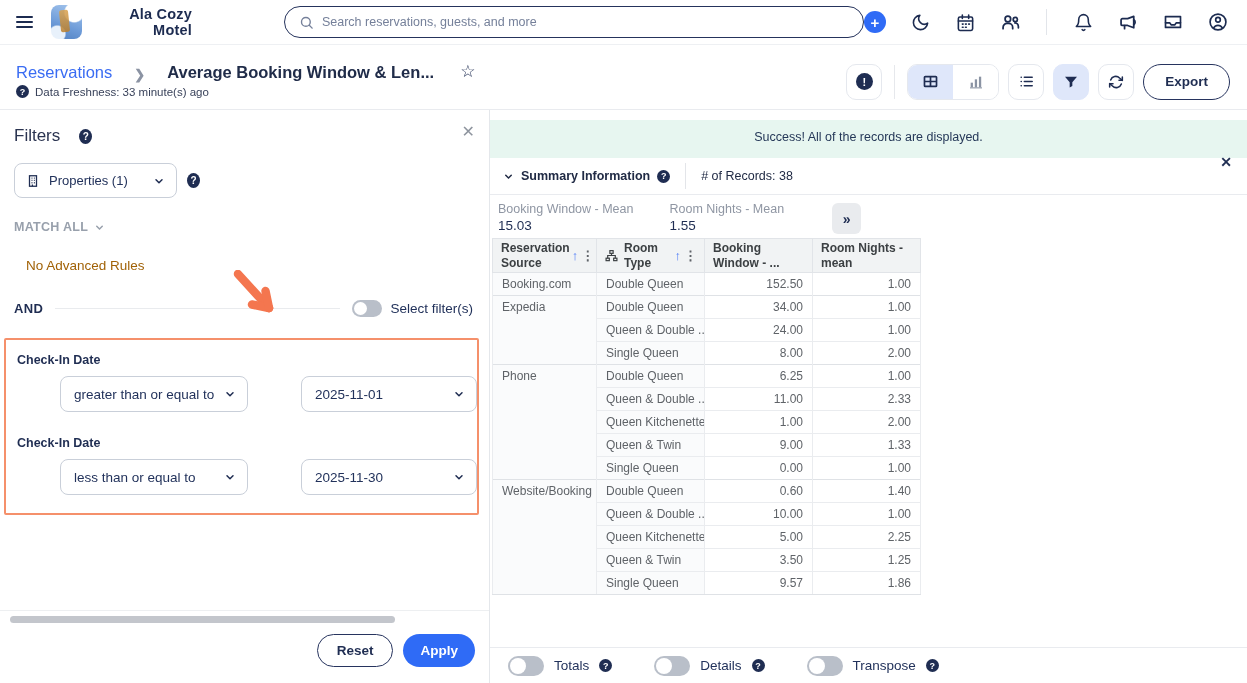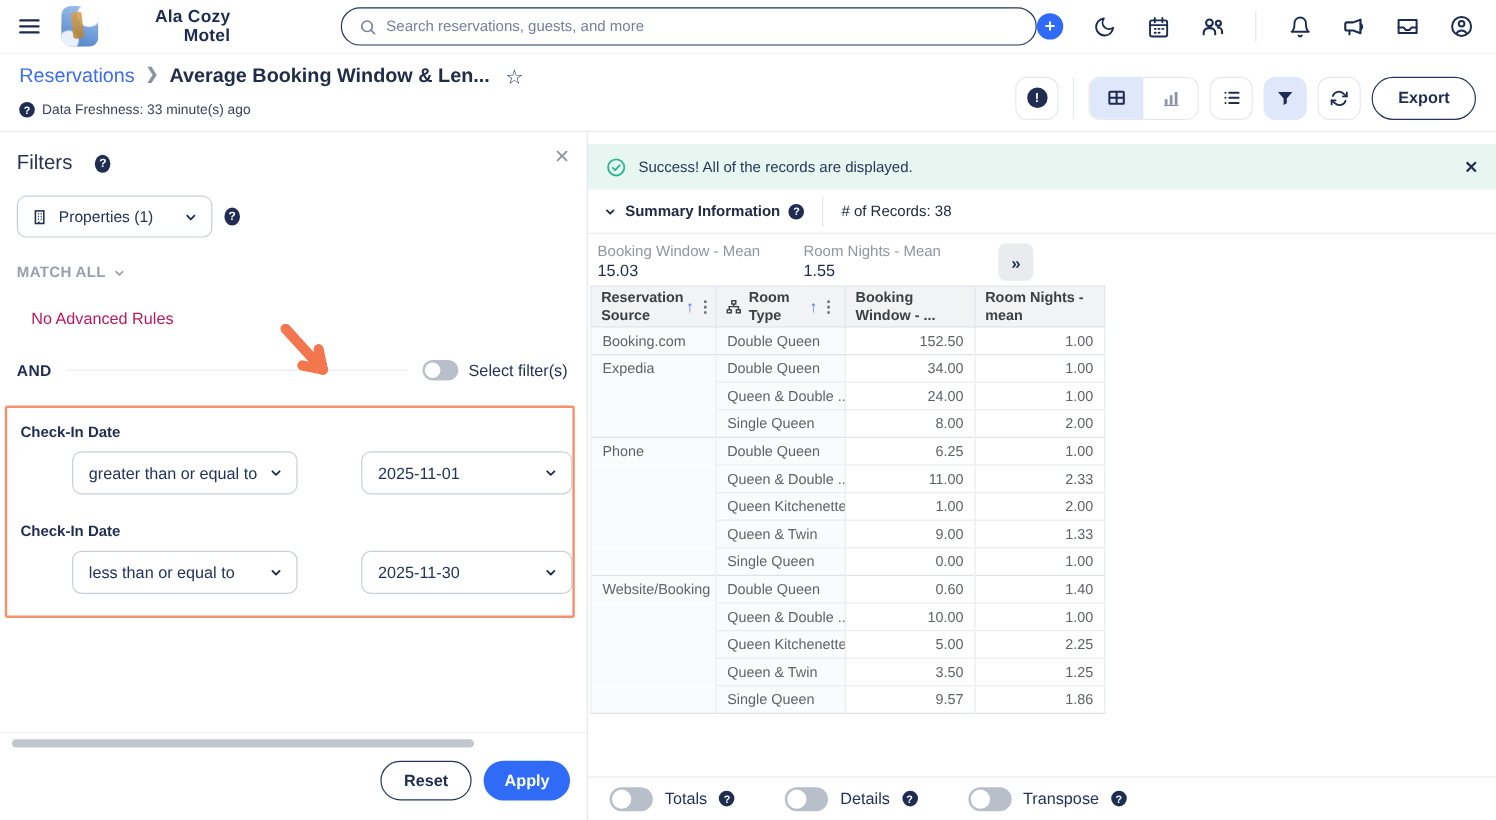--- a/index.html
+++ b/index.html
@@ -28,21 +28,21 @@
   .search input::placeholder { color:#75809a; }
   .top-icons { margin-left:auto; display:flex; align-items:center; gap:23px; }
   .ticon { width:22px; height:22px; display:flex; align-items:center; justify-content:center; cursor:pointer;}
   .plus-circle { width:22px; height:22px; border-radius:50%; background:#2f6bf6; color:#fff;
     display:flex; align-items:center; justify-content:center; font-size:15px; font-weight:bold; line-height:1;}
   .tb-divider { width:1px; height:26px; background:#e2e5ea; margin:0 2px; }
 
   
   .subheader { flex:0 0 65px; display:flex; padding:9px 17px 0 16px; border-bottom:1px solid #e9ebef;}
   .crumb-block {}
-  .crumb-row { display:flex; align-items:flex-start; gap:9px; height:28px;}
+  .crumb-row { display:flex; align-items:flex-end; gap:22px; height:28px;}
   .crumb-link { color:#3a6cf3; font-size:16.5px; cursor:pointer;}
   .crumb-sep { color:#8b93a3; font-size:13px; font-weight:bold;}
   .crumb-current { color:#202c49; font-size:16.5px; font-weight:bold; }
   .star { color:#1f2d52; font-size:17px; margin-left:4px; cursor:pointer;}
   .freshness { display:flex; align-items:center; gap:6px; margin-top:3px; font-size:11.5px; color:#39425a;}
   .qicon { display:inline-flex; width:13px; height:13px; border-radius:50%; background:#1f2d52; color:#fff;
     font-size:9px; font-weight:bold; align-items:center; justify-content:center; flex:0 0 13px;}
   .toolbar { margin-left:auto; display:flex; align-items:center; gap:9px; }
   .tbtn { height:36px; min-width:36px; border:1px solid #e5e8ee; border-radius:10px; background:#fff;
     display:flex; align-items:center; justify-content:center; cursor:pointer;}
@@ -64,21 +64,21 @@
   .fpanel { flex:0 0 409px; border-right:1px solid #e4e7eb; display:flex; flex-direction:column; position:relative; background:#fff;}
   .fp-close { position:absolute; right:14px; top:14px; color:#8e949e; font-size:16px; cursor:pointer; line-height:1;}
   .fp-title-row { margin:16px 16px 0 14px; display:flex; align-items:center; gap:19px;}
   .fp-title { font-size:17px; color:#2a3350; }
   .fp-prop-row { margin:17px 14px 0; display:flex; align-items:center; gap:10px;}
   .prop-select { width:163px; height:35px; border:1px solid #c9cfd9; border-radius:8px; display:flex;
     align-items:center; gap:9px; padding:0 11px; cursor:pointer; background:#fff;}
   .prop-select .lbl { font-size:13px; color:#22325b; flex:1;}
   .match-row { margin:22px 0 0 14px; display:flex; align-items:center; gap:6px; color:#98a0ac;
     font-size:12.5px; font-weight:bold; letter-spacing:.3px; cursor:pointer;}
-  .no-rules { margin:24px 0 0 26px; color:#be185d; font-size:13.5px;}
+  .no-rules { margin:24px 0 0 26px; color:#a16207; font-size:13.5px;}
   .and-row { margin:27px 16px 0 14px; display:flex; align-items:center; gap:8px;}
   .and-lbl { font-size:13px; font-weight:bold; color:#1f2d52; letter-spacing:.3px;}
   .and-line { flex:1; height:1px; background:#e9ebee; margin:0 4px;}
   .toggle { width:30px; height:17px; border-radius:9px; background:#b9bfc9; position:relative; cursor:pointer; flex:0 0 30px;}
   .toggle::after { content:""; position:absolute; left:2px; top:2px; width:13px; height:13px; border-radius:50%; background:#fff;}
   .toggle.lg { width:36px; height:20px; border-radius:10px; flex:0 0 36px;}
   .toggle.lg::after { width:16px; height:16px;}
   .sel-filters-lbl { font-size:13.5px; color:#22325b; }
   .hint-arrow { position:absolute; left:232px; top:160px; width:55px; height:50px; pointer-events:none; z-index:3;}
   .rules-box { margin:21px 10px 0 4px; border:2px solid #f5906b; border-radius:2px; padding:9px 0 18px 10px; background:#fff;}
@@ -93,21 +93,21 @@
   .fp-footer { margin-top:auto; border-top:1px solid #edeff1; padding:5px 12px 0 10px;}
   .hscrollbar { height:7px; background:#c3c6cc; border-radius:4px; width:385px; cursor:pointer;}
   .fp-actions { display:flex; justify-content:flex-end; gap:10px; padding:11px 2px 16px 0;}
   .btn-reset { height:33px; padding:0 19px; border:1.5px solid #27345e; border-radius:999px; background:#fff;
     font-size:13.5px; font-weight:bold; color:#1f2d52; cursor:pointer; font-family:"Liberation Sans", sans-serif;}
   .btn-apply { height:33px; padding:0 17px; border:none; border-radius:999px; background:#2f6bf6;
     font-size:13.5px; font-weight:bold; color:#fff; cursor:pointer; font-family:"Liberation Sans", sans-serif;}
 
   
   .main { flex:1; display:flex; flex-direction:column; min-width:0; background:#fff;}
-  .banner { margin-top:10px; height:38px; background:#e7f6f0; display:flex; align-items:center; padding:0 15px; gap:10px;}
+  .banner { margin-top:10px; height:38px; background:#e7f6f0; display:flex; align-items:center; padding:0 15px; gap:10px;flex-direction:column;}
   .banner-text { font-size:12.5px; color:#253858;}
   .banner-close { margin-left:auto; color:#1f2d52; font-size:14px; font-weight:bold; cursor:pointer;}
   .summary-row { height:37px; display:flex; align-items:center; padding:0 12px 0 13px; border-bottom:1px solid #e9ebef;}
   .summary-title { font-size:12.5px; font-weight:bold; color:#212b45; margin:0 7px 0 7px;}
   .sum-divider { width:1px; height:26px; background:#e3e5e9; margin:0 15px;}
   .records { font-size:12.5px; color:#212b45;}
   .stats-row { display:flex; align-items:flex-start; gap:36px; padding:7px 16px 8px 8px; height:43px;}
   .stat .slabel { font-size:12.5px; color:#8f96a3;}
   .stat .svalue { font-size:13.5px; color:#1f2d52; margin-top:2px;}
   .collapse-btn { width:29px; height:31px; background:#e9ebee; border-radius:6px; display:flex; align-items:center;

